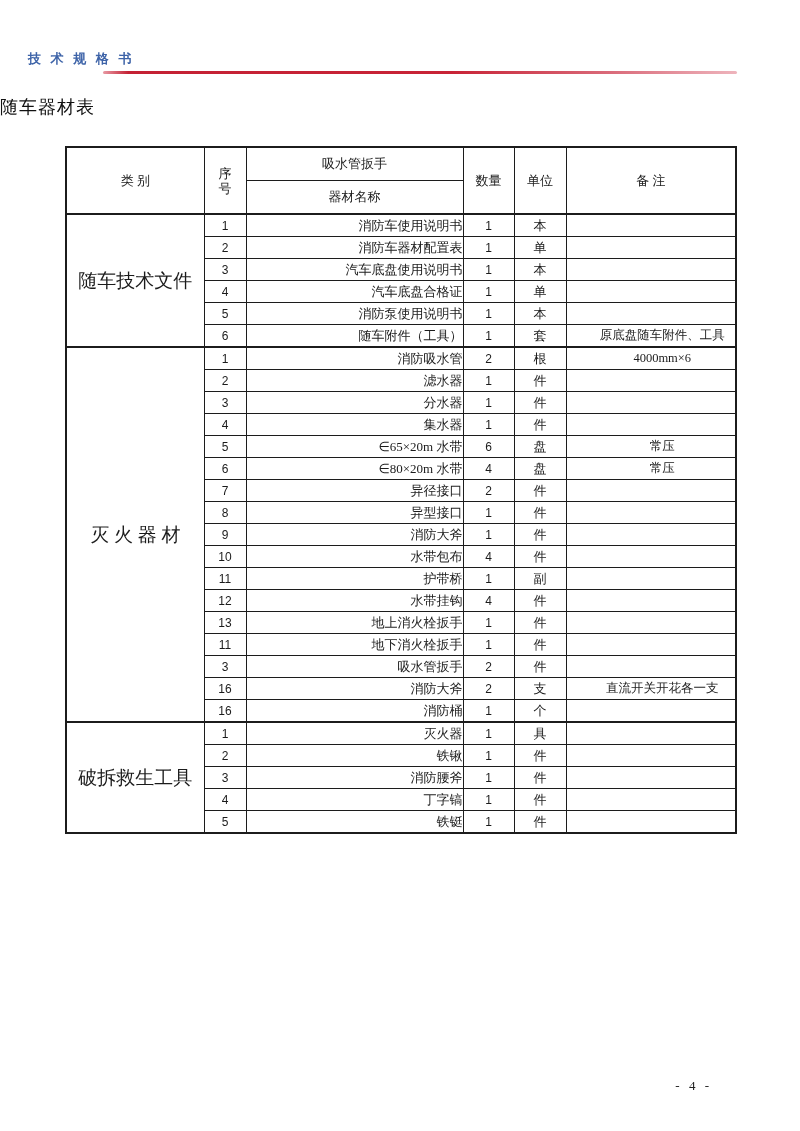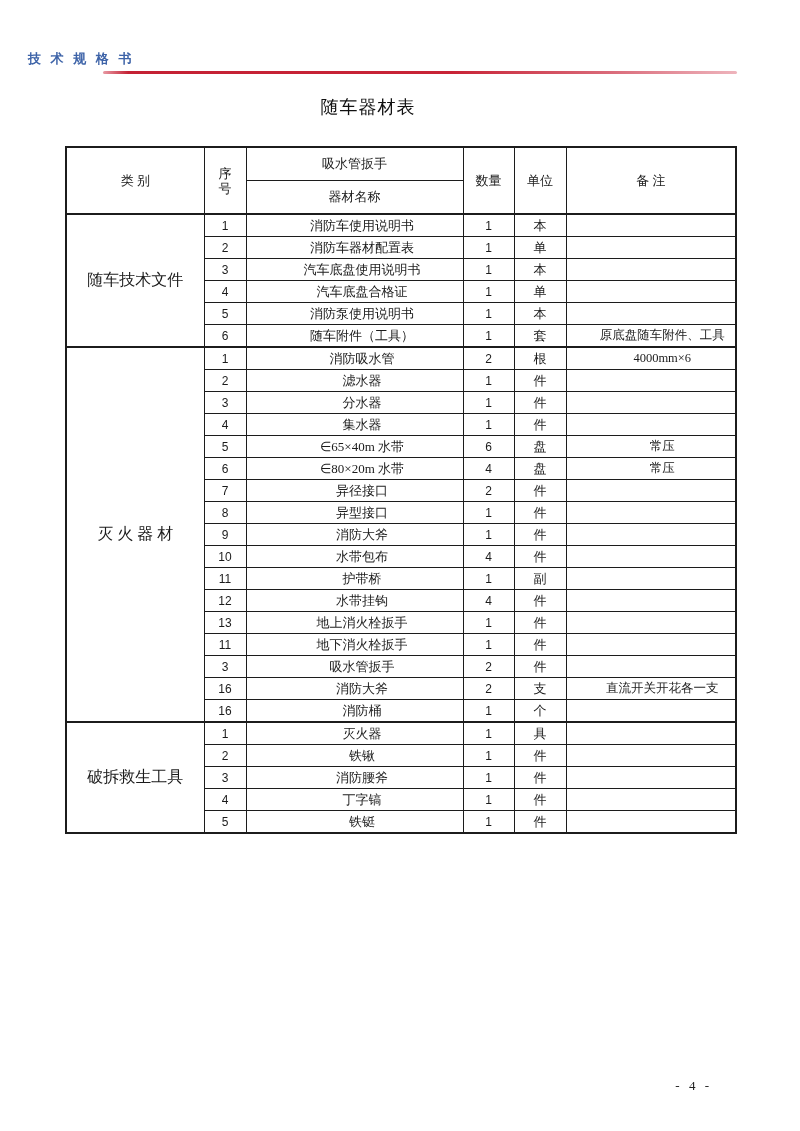--- a/index.html
+++ b/index.html
@@ -29,21 +29,21 @@
     width: 634px; height: 3px;
     background: linear-gradient(to right,
       #e89aa4 0%, #c42134 4%, #c82336 55%, #da6b7a 80%, #eeb4bc 100%);
     border-radius: 2px;
   }
 
   
   .doc-title {
     position: absolute;
     top: 95px; left: 0; width: 736px;
-    text-align: center;
+    text-align: left;
     font-size: 18px;
     letter-spacing: 1px;
     color: #111;
   }
 
   
   table.equip {
     position: absolute;
     left: 65px; top: 146px;
     width: 670px;
@@ -58,30 +58,30 @@
     font-weight: normal;
     text-align: center;
     vertical-align: middle;
     overflow: hidden;
     white-space: nowrap;
   }
   thead th { height: 32px; }
   thead .serial-stack span { display: block; line-height: 15px; }
   tbody td { height: 21px; }
   tbody td.name {
-    text-align: center;
+    text-align: right;
     padding-left: 15px;
   }
   tbody td.num, tbody td.unit {
     font-family: "Liberation Sans", sans-serif;
     font-size: 12px;
   }
   tbody td.unit { font-family: "Liberation Serif", serif; font-size: 13px; }
   tbody td.remark { font-size: 12.5px; padding-left: 23px; }
-  tbody td.cat { font-size: 16px; }
+  tbody td.cat { font-size: 19px; }
   tbody tr.section-start td { border-top: 2px solid #1c1c1c; }
 
   
   .page-number {
     position: absolute;
     top: 1078px; right: 88px;
     font-size: 13px;
     letter-spacing: 3px;
     color: #222;
   }
@@ -188,21 +188,21 @@
       </tr>
       <tr>
         <td class="num">4</td>
         <td class="name">集水器</td>
         <td class="num">1</td>
         <td class="unit">件</td>
         <td class="remark"></td>
       </tr>
       <tr>
         <td class="num">5</td>
-        <td class="name">∈65×40m 水带</td>
+        <td class="name">∈65×20m 水带</td>
         <td class="num">6</td>
         <td class="unit">盘</td>
         <td class="remark">常压</td>
       </tr>
       <tr>
         <td class="num">6</td>
         <td class="name">∈80×20m 水带</td>
         <td class="num">4</td>
         <td class="unit">盘</td>
         <td class="remark">常压</td>

